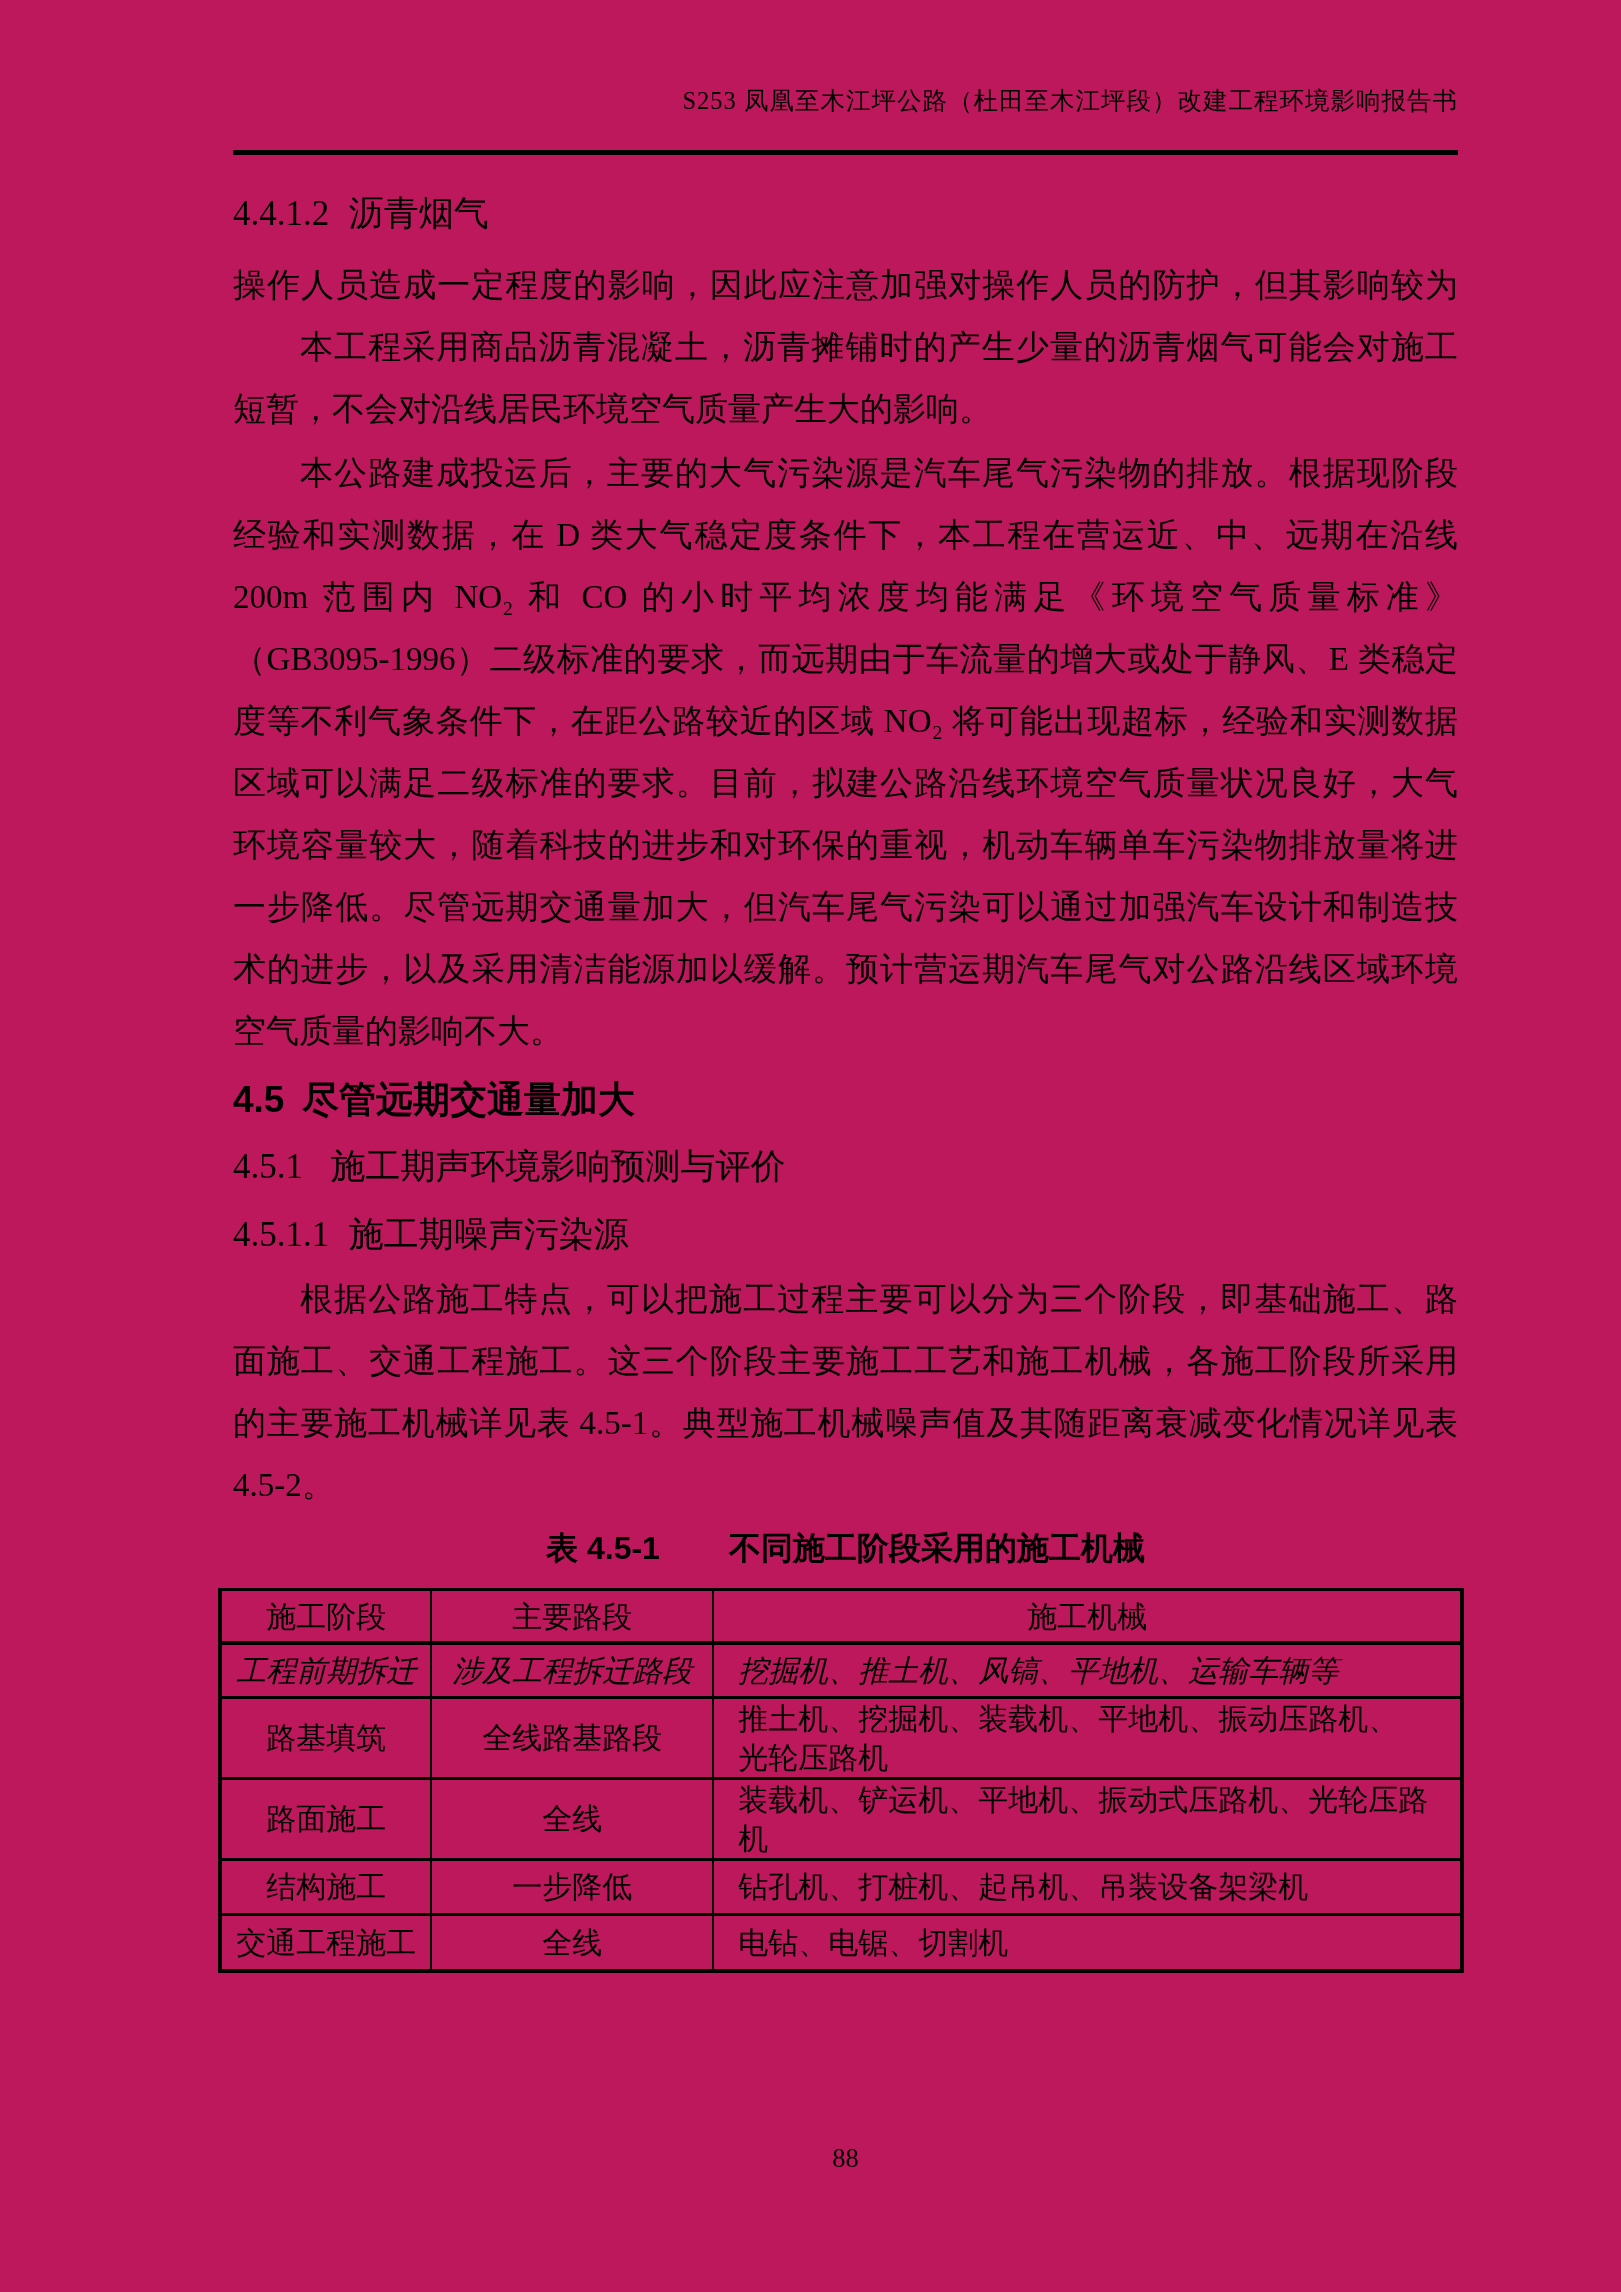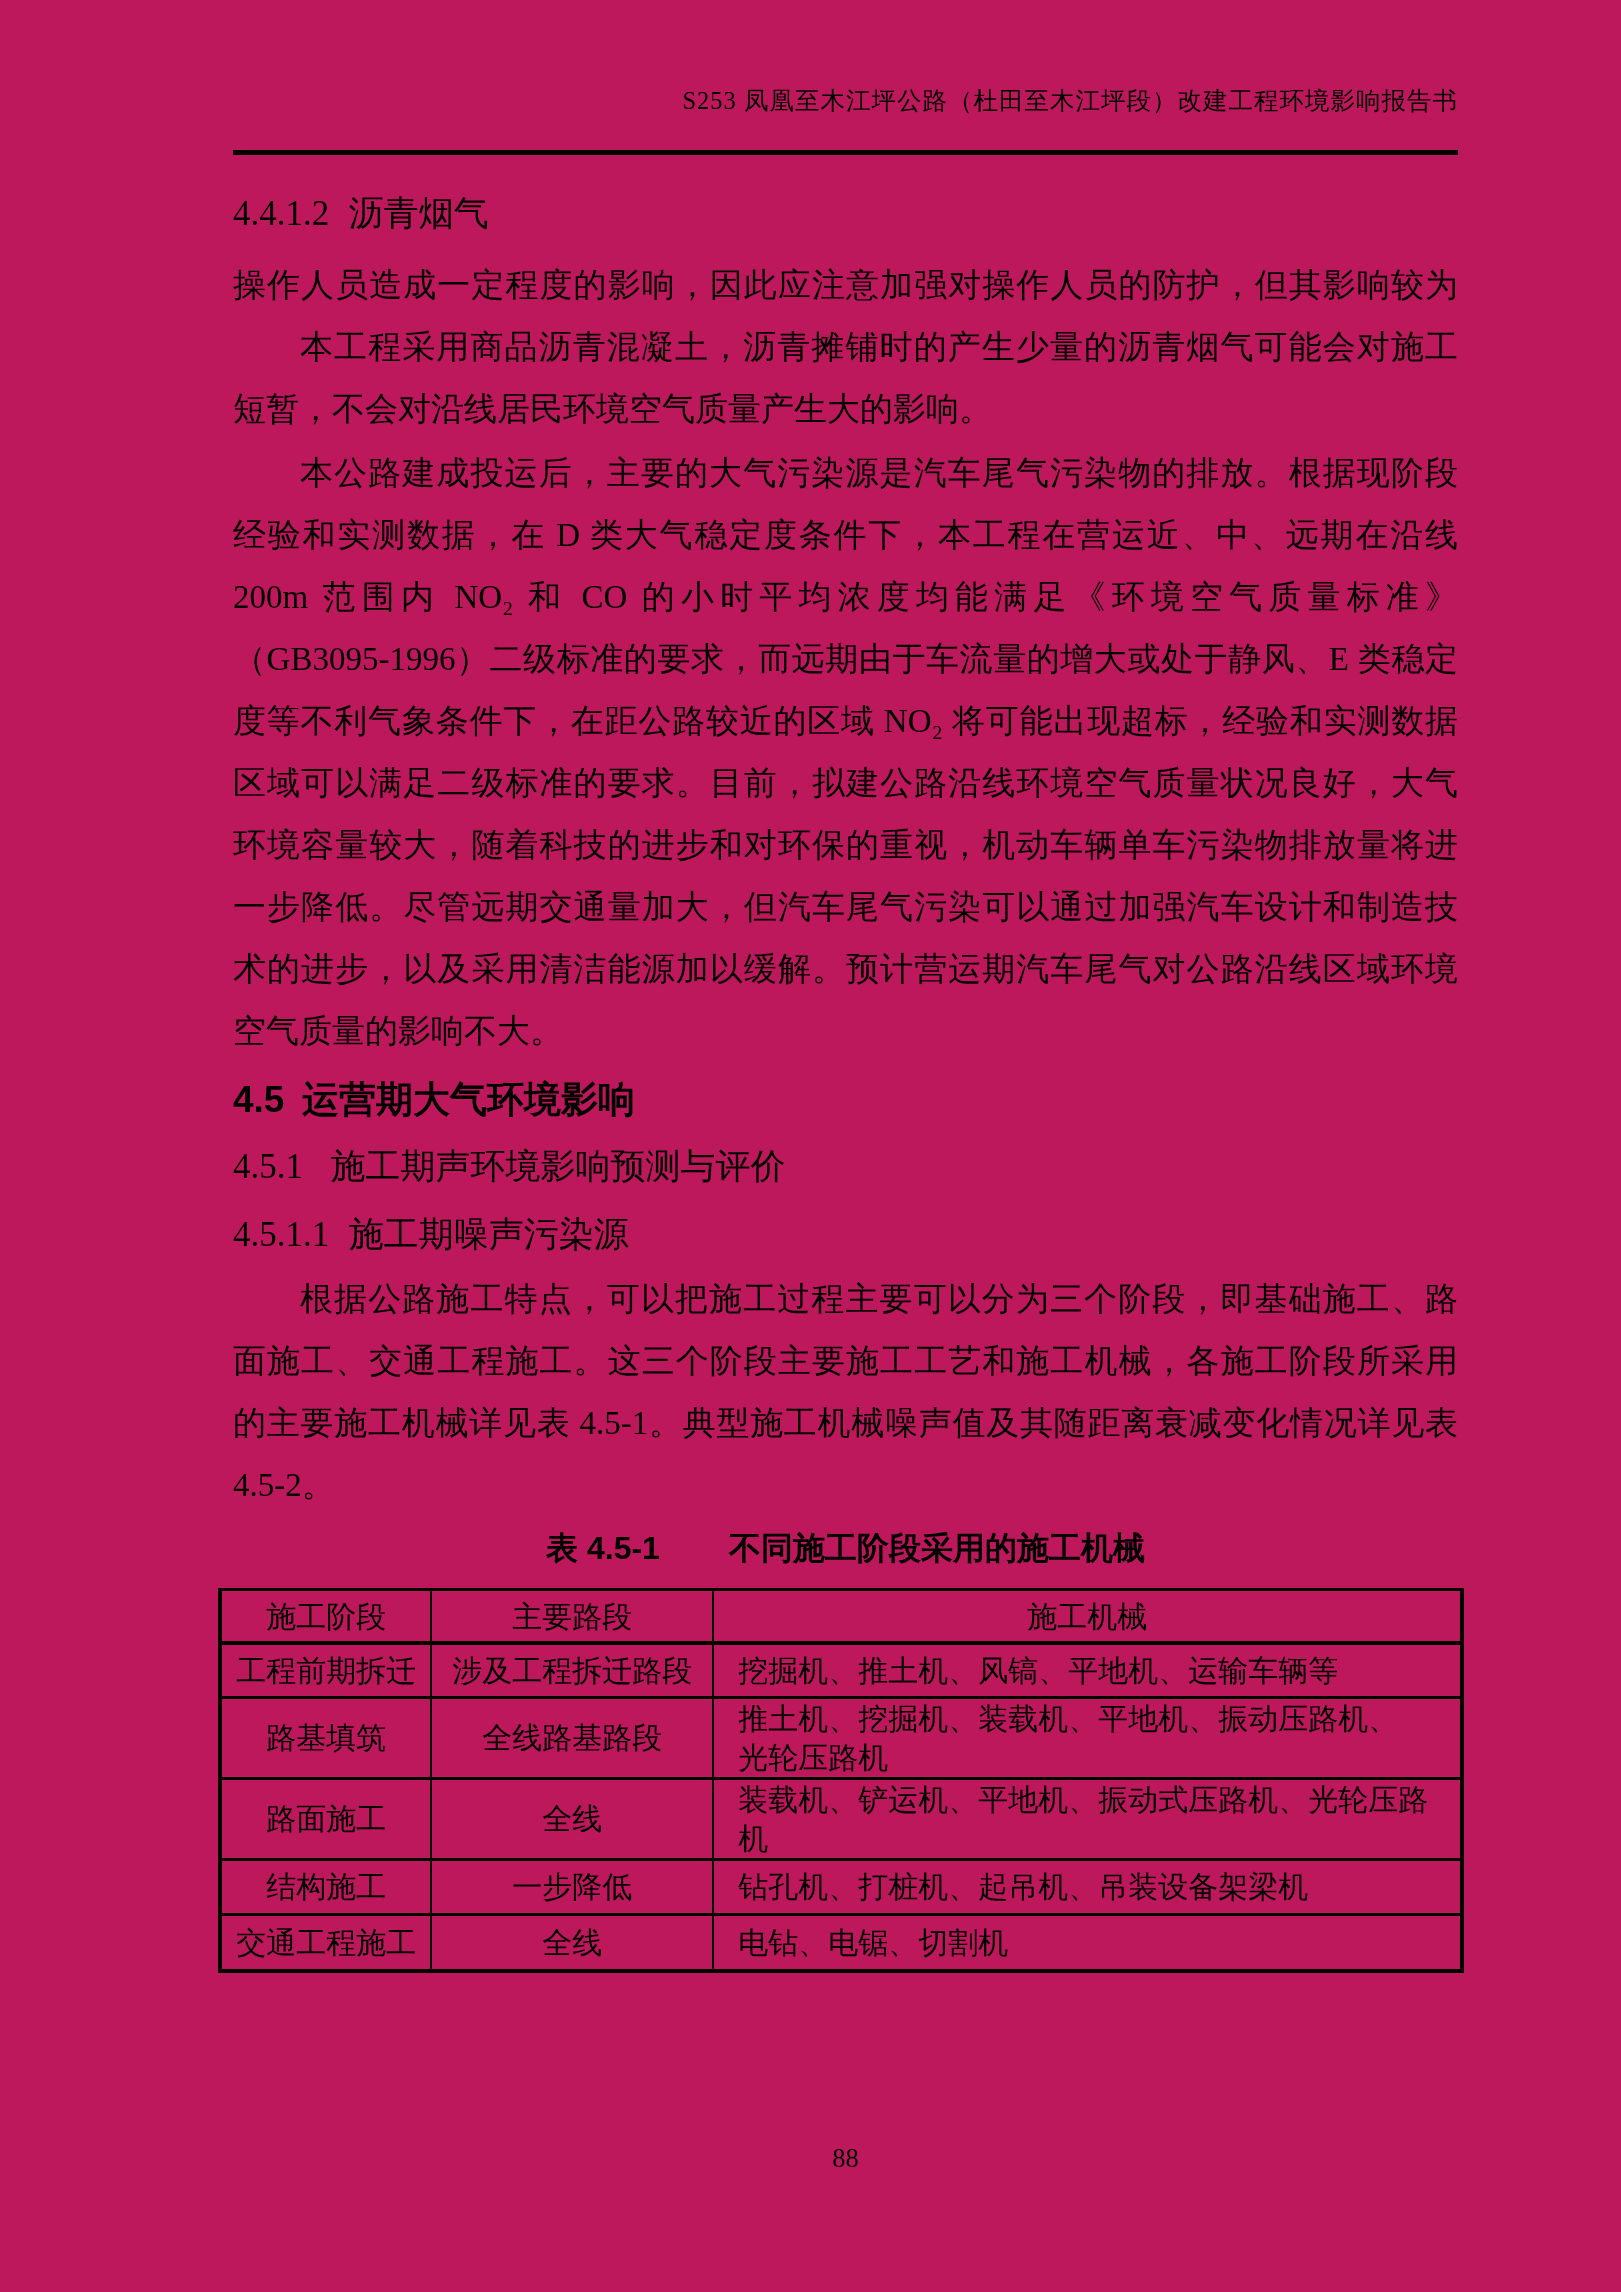--- a/index.html
+++ b/index.html
@@ -72,21 +72,21 @@
     border: 2.9px solid #000000;
     border-top-width: 3.9px;
     border-bottom-width: 3.9px;
     vertical-align: middle;
     font-weight: normal;
   }
   table.machinery { border: 4.9px solid #000000; border-top-width: 3.9px; }
   table.machinery thead th { border-bottom-width: 4.9px; height: 54px; text-align: center; }
   td.c-stage, td.c-road { text-align: center; }
   td.c-mach { text-align: left; padding-left: 24px; padding-right: 7.8px; white-space: pre-line; }
-  tr.r1 td { height: 54px; }
+  tr.r1 td { height: 54px; font-style: italic; }
   tr.r2 td { height: 78px; }
   tr.r3 td { height: 55px; }
   tr.r4 td { height: 55px; }
   tr.r5 td { height: 57px; }
 
   .page-number {
     position: absolute;
     top: 2143px; left: 0; width: 100%;
     text-align: center;
     font-size: 26.5px;
@@ -119,21 +119,21 @@
       <div class="bline jline">（GB3095-1996）二级标准的要求，而远期由于车流量的增大或处于静风、E 类稳定</div>
       <div class="bline jline">度等不利气象条件下，在距公路较近的区域 NO₂ 将可能出现超标，经验和实测数据</div>
       <div class="bline jline">区域可以满足二级标准的要求。目前，拟建公路沿线环境空气质量状况良好，大气</div>
       <div class="bline jline">环境容量较大，随着科技的进步和对环保的重视，机动车辆单车污染物排放量将进</div>
       <div class="bline jline">一步降低。尽管远期交通量加大，但汽车尾气污染可以通过加强汽车设计和制造技</div>
       <div class="bline jline">术的进步，以及采用清洁能源加以缓解。预计营运期汽车尾气对公路沿线区域环境</div>
       <div class="bline">空气质量的影响不大。</div>
     </div>
 
     <div class="h45 m-h45">
-      <span class="hnum">4.5</span><span class="htitle">运营期大气环境影响</span>
+      <span class="hnum">4.5</span><span class="htitle">尽管远期交通量加大</span>
     </div>
 
     <div class="h3 gap-wide m-h451">
       <span class="hnum">4.5.1</span><span class="htitle">施工期声环境影响预测与评价</span>
     </div>
 
     <div class="h3 m-h4511">
       <span class="hnum">4.5.1.1</span><span class="htitle">施工期噪声污染源</span>
     </div>
 

